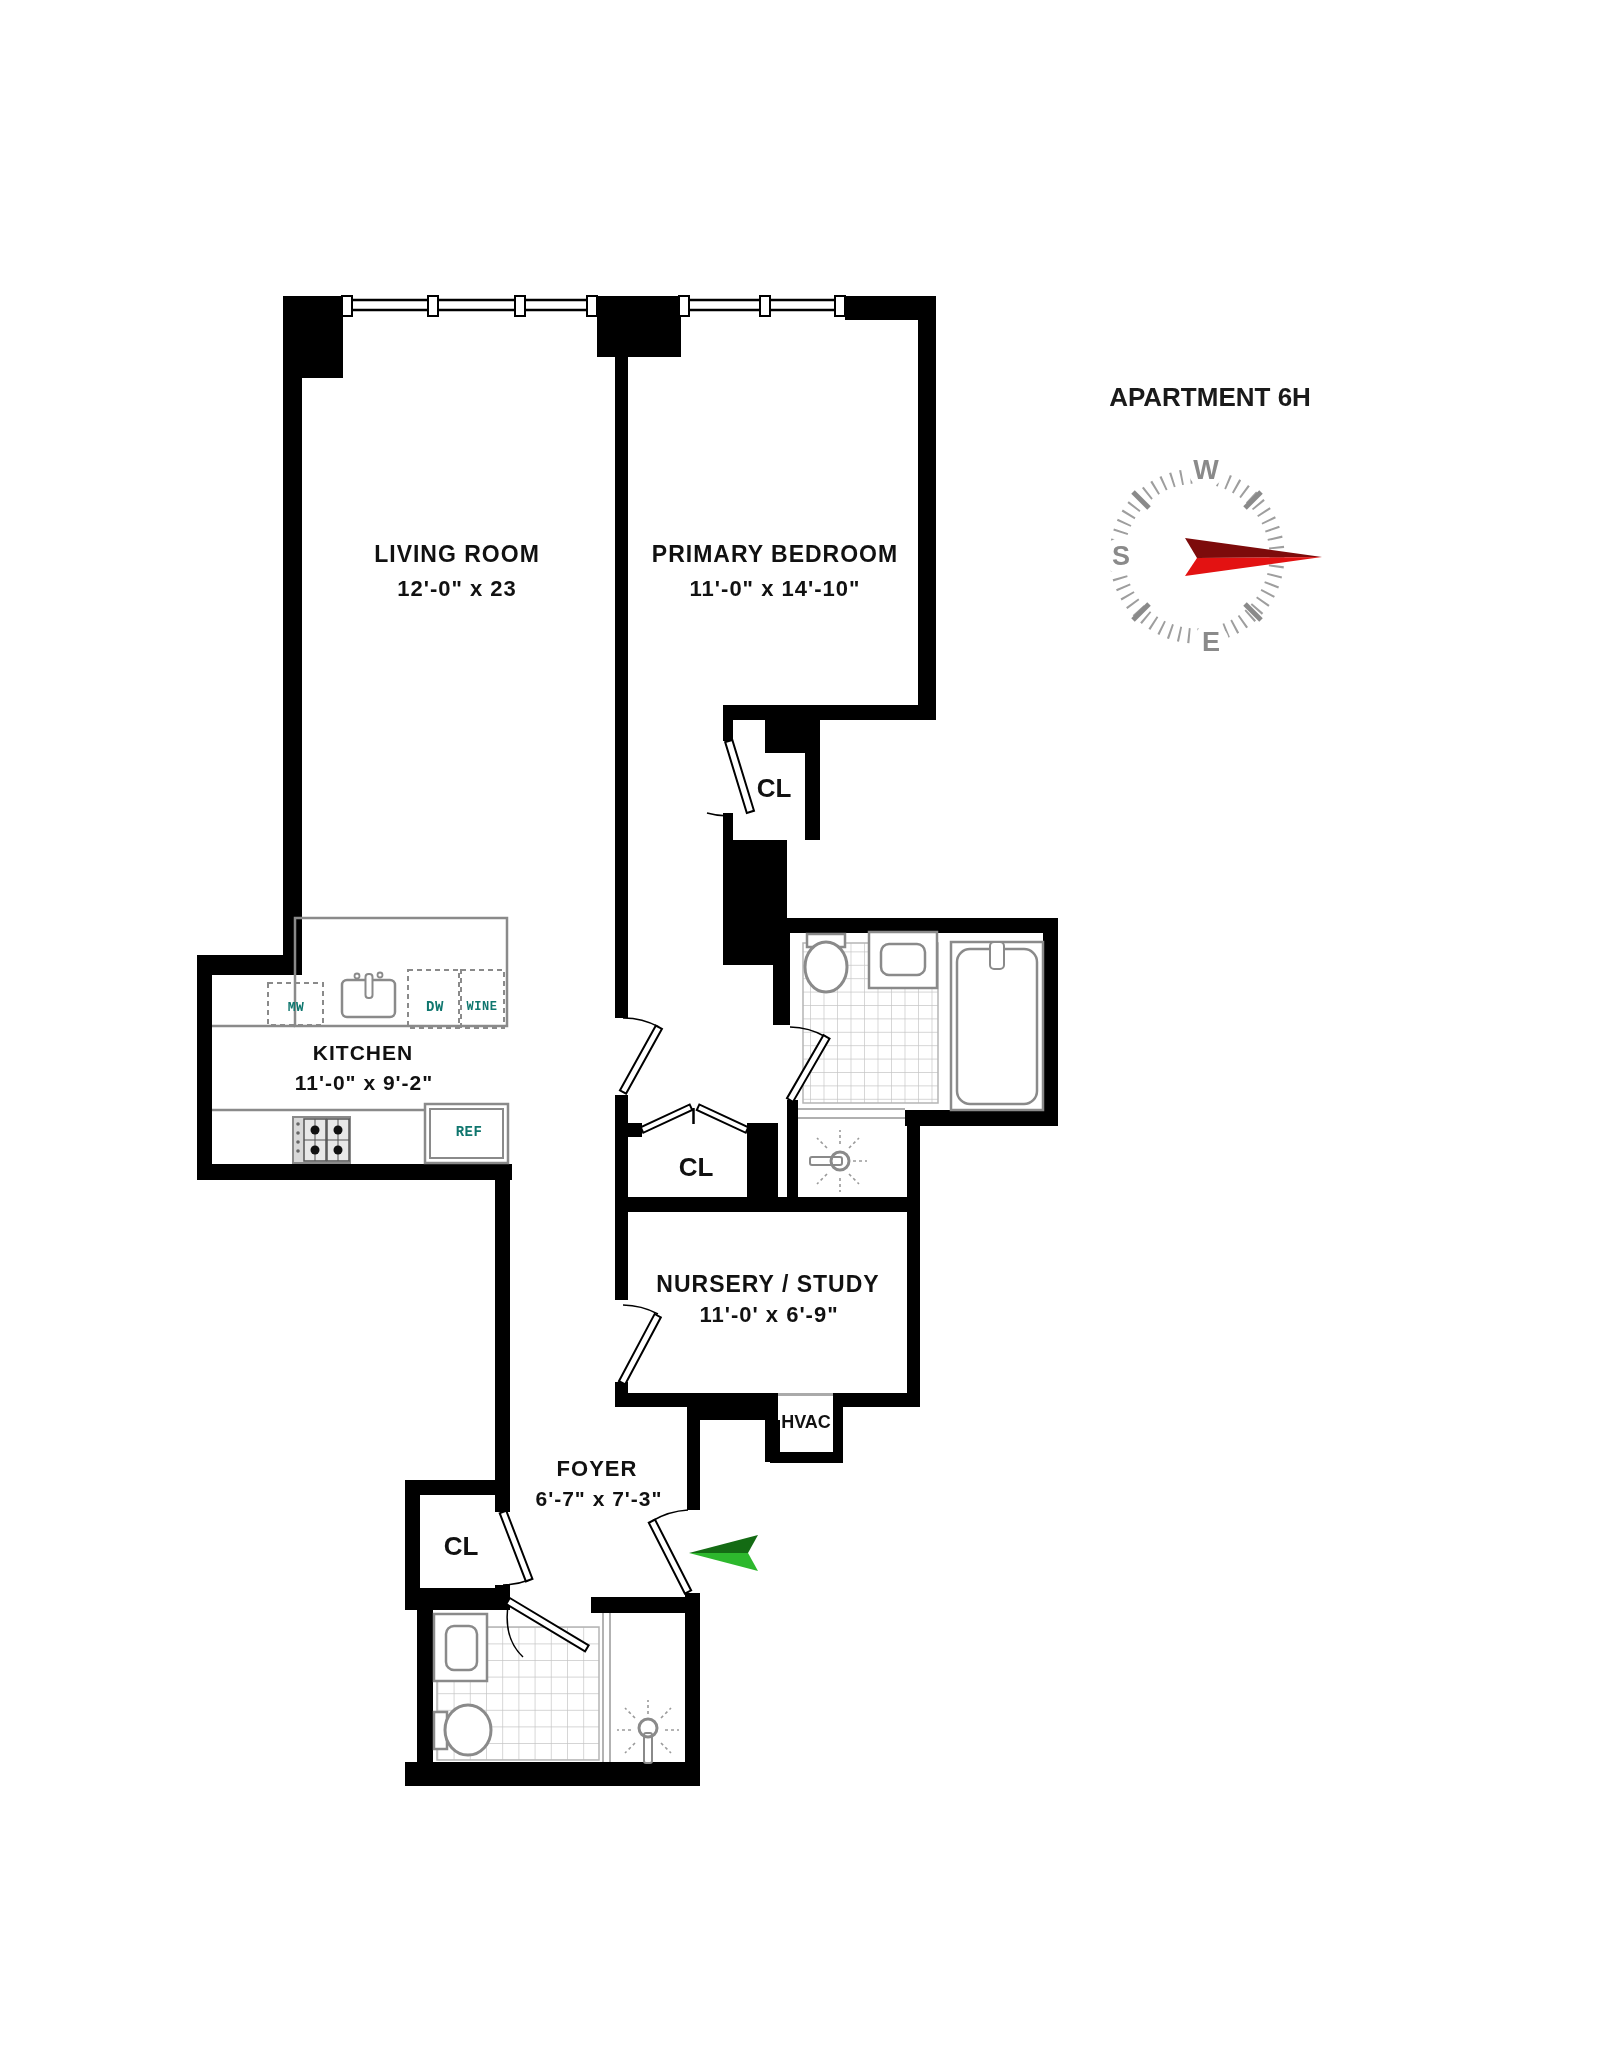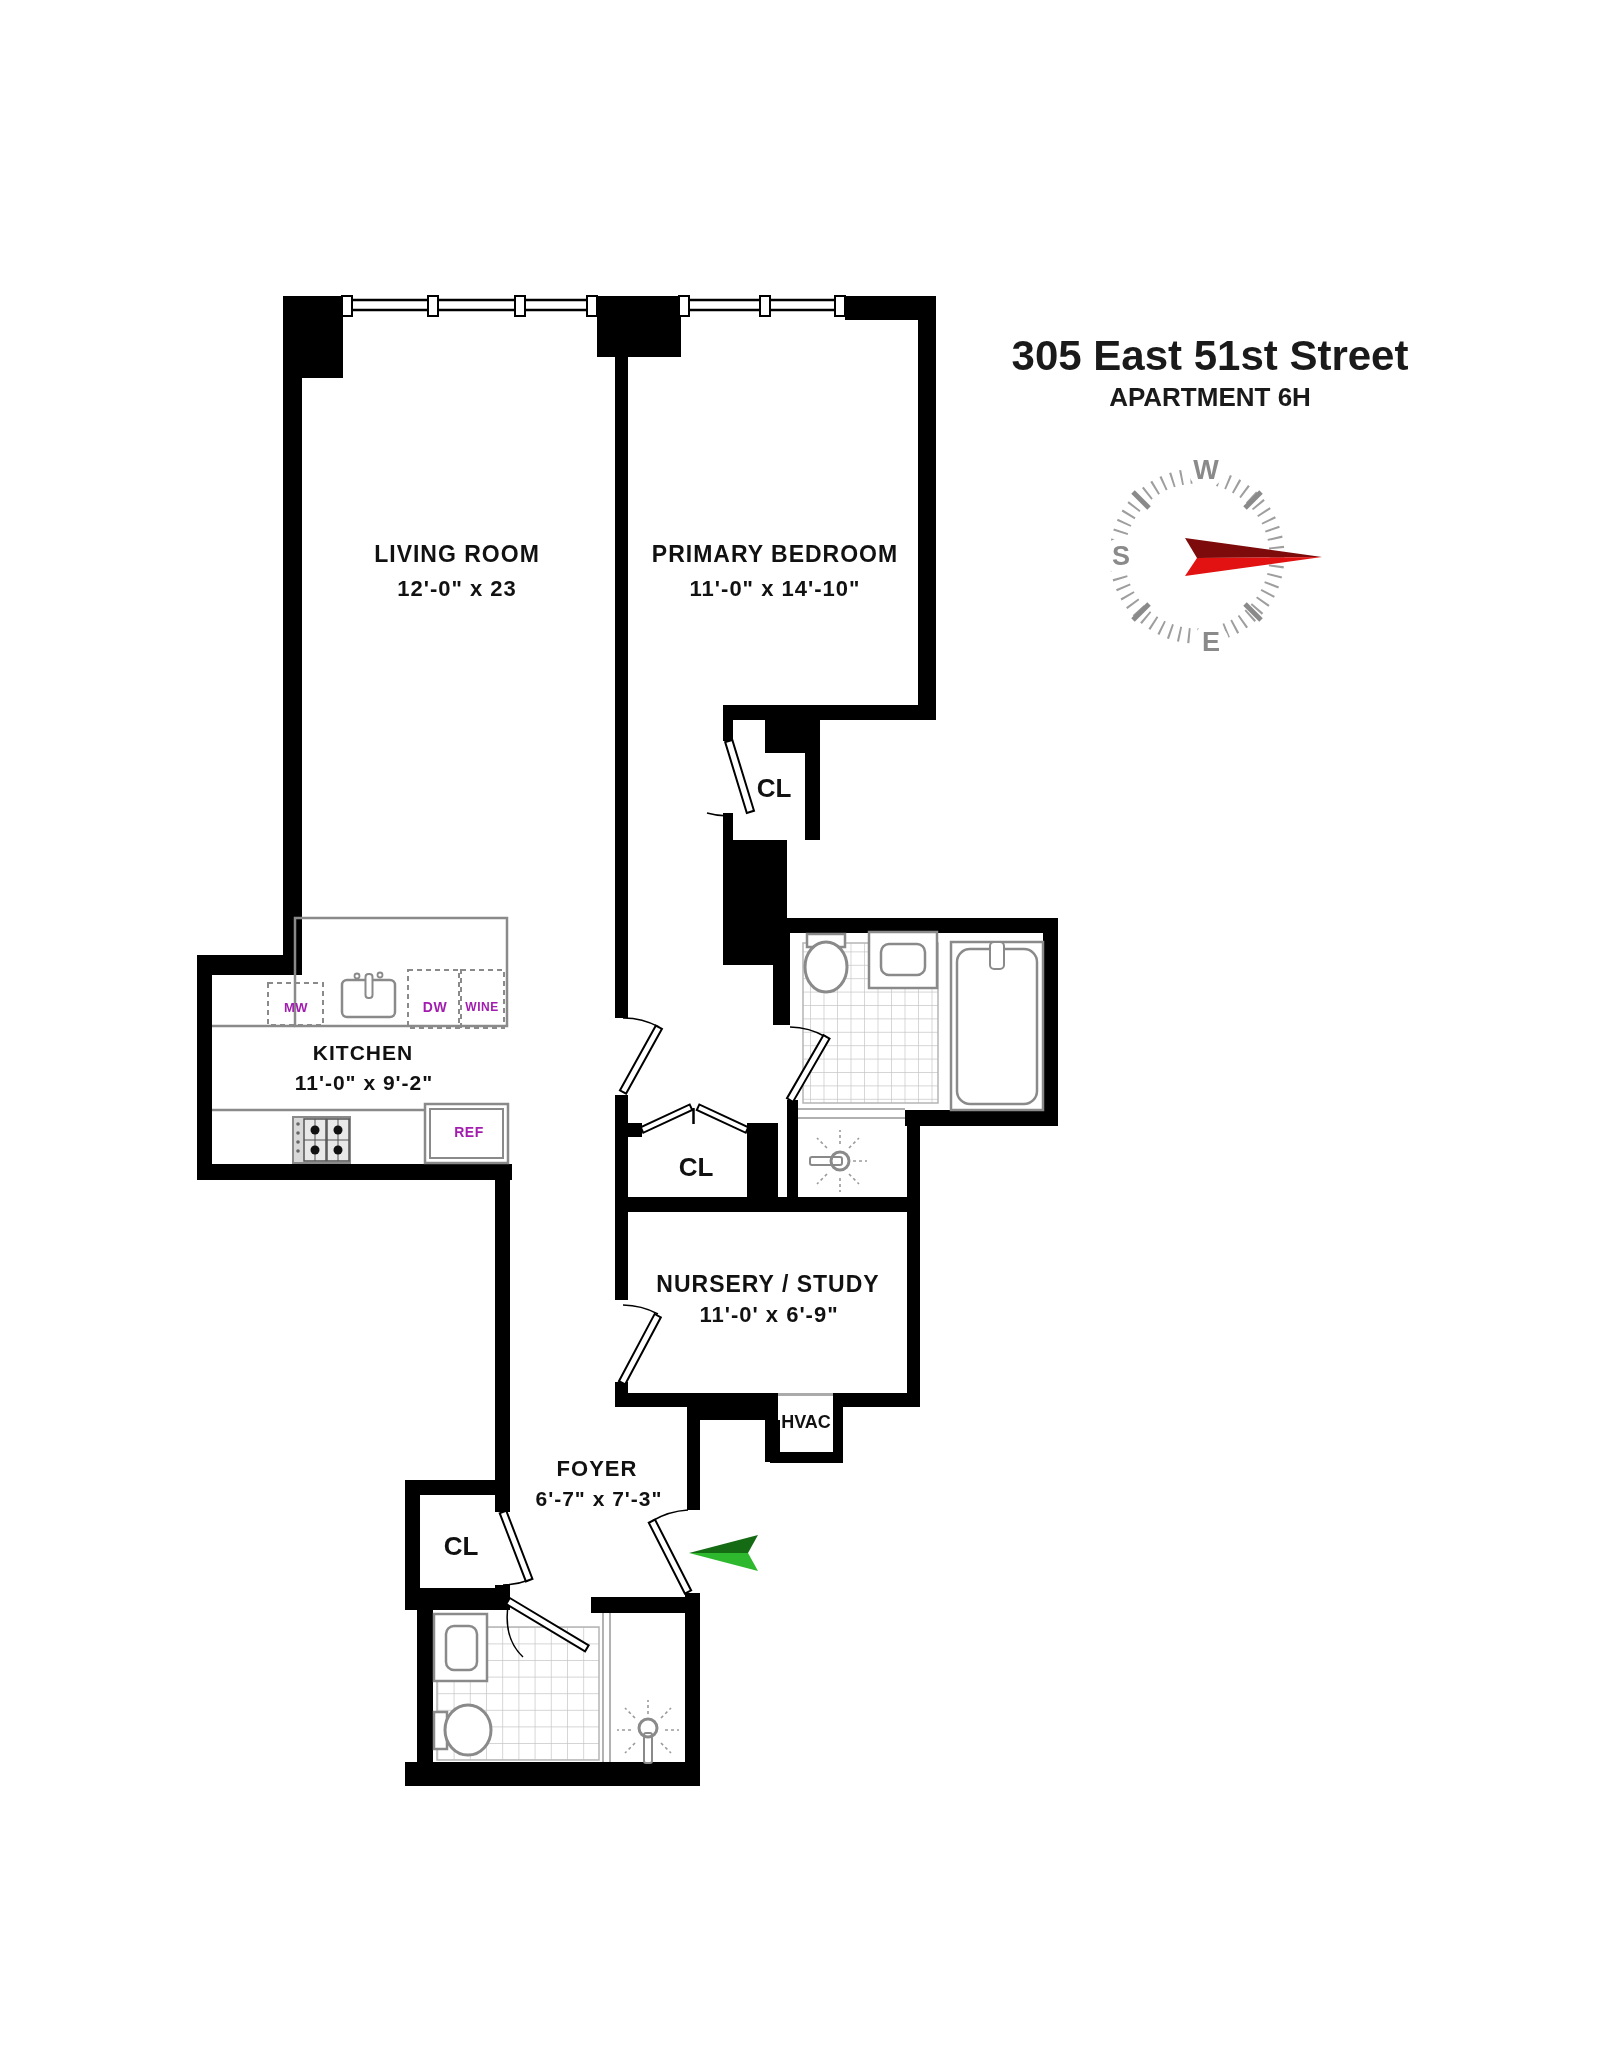--- a/index.html
+++ b/index.html
@@ -10,21 +10,21 @@
   .g{stroke:#8a8a8a;fill:#fff;}
   .gn{stroke:#8a8a8a;fill:none;}
   .d{stroke:#8a8a8a;fill:none;stroke-dasharray:5 4;stroke-width:2;}
   .leaf{fill:#fff;stroke:#000;stroke-width:2;}
   .arc{fill:none;stroke:#000;stroke-width:1.5;}
   .winline{stroke:#000;stroke-width:2.5;}
   .mull{fill:#fff;stroke:#000;stroke-width:2;}
   .ray{stroke:#9a9a9a;stroke-width:1.6;stroke-dasharray:3 3;}
   .lb{position:absolute;transform:translate(-50%,-50%);font-weight:bold;color:#111;
       white-space:nowrap;letter-spacing:1px;line-height:1;}
-  .lb.gray{color:#a21caf;letter-spacing:0.5px;}
+  .lb.gray{color:#0f766e;letter-spacing:0.5px;font-family:Liberation Mono, monospace;}
   .lb.title1{font-size:42px;letter-spacing:0;color:#1a1a1a;}
   .lb.title2{font-size:26px;letter-spacing:0;color:#1a1a1a;}
   .lb.room{font-size:23px;}
   .lb.dim{font-size:22px;}
   .lb.cl{font-size:26px;letter-spacing:0;}
   .lb.hvac{font-size:18px;letter-spacing:0;}
   .lb.appl{font-size:13px;}
   .lb.compass-letter{font-size:27px;color:#8a8a8a;letter-spacing:0;}
 </style>
 </head>
@@ -244,21 +244,20 @@
       <polygon points="1322,557 1197,558 1185,576" fill="#e31212"></polygon>
     </g>
   </g>
 
   <g>
     <polygon points="689,1553 758,1535 748,1553" fill="#146b14"></polygon>
     <polygon points="689,1553 748,1553 758,1571" fill="#2db82d"></polygon>
   </g>
 </svg>
 
-<div class="lb title1" style="left:1210px;top:356px;">305 East 51st Street</div>
 <div class="lb title2" style="left:1210px;top:397px;">APARTMENT 6H</div>
 
 <div class="lb room" style="left:457px;top:554px;text-align:right;">LIVING ROOM</div>
 <div class="lb dim" style="left:457px;top:589px;">12'-0" x 23</div>
 
 <div class="lb room" style="left:775px;top:554px;">PRIMARY BEDROOM</div>
 <div class="lb dim" style="left:775px;top:589px;">11'-0" x 14'-10"</div>
 
 <div class="lb room" style="left:363px;top:1052px;font-size:21px;">KITCHEN</div>
 <div class="lb dim" style="left:364px;top:1082px;font-size:21px;">11'-0" x 9'-2"</div>

